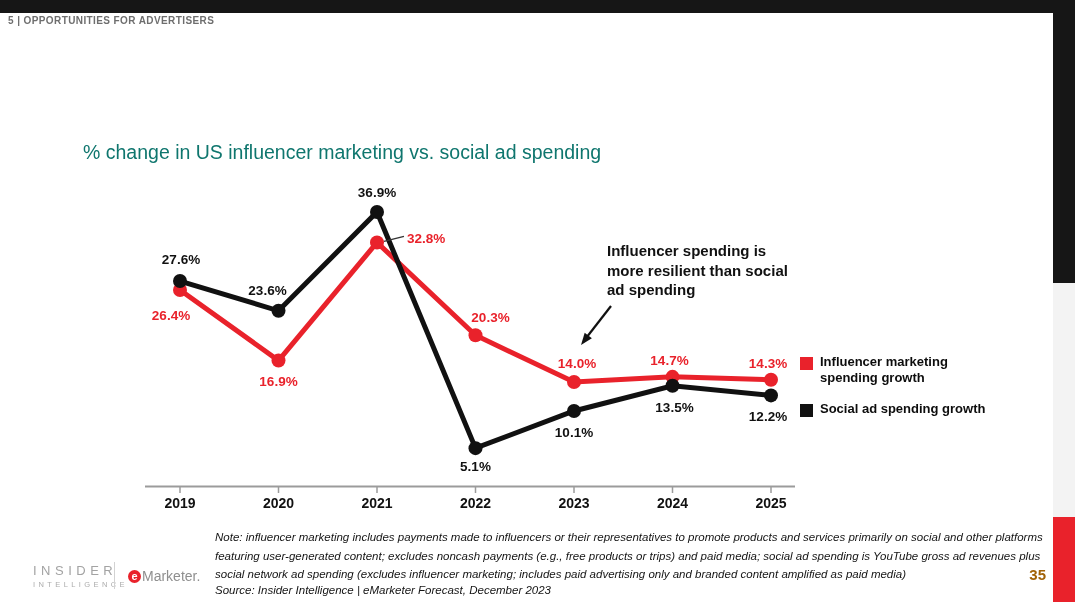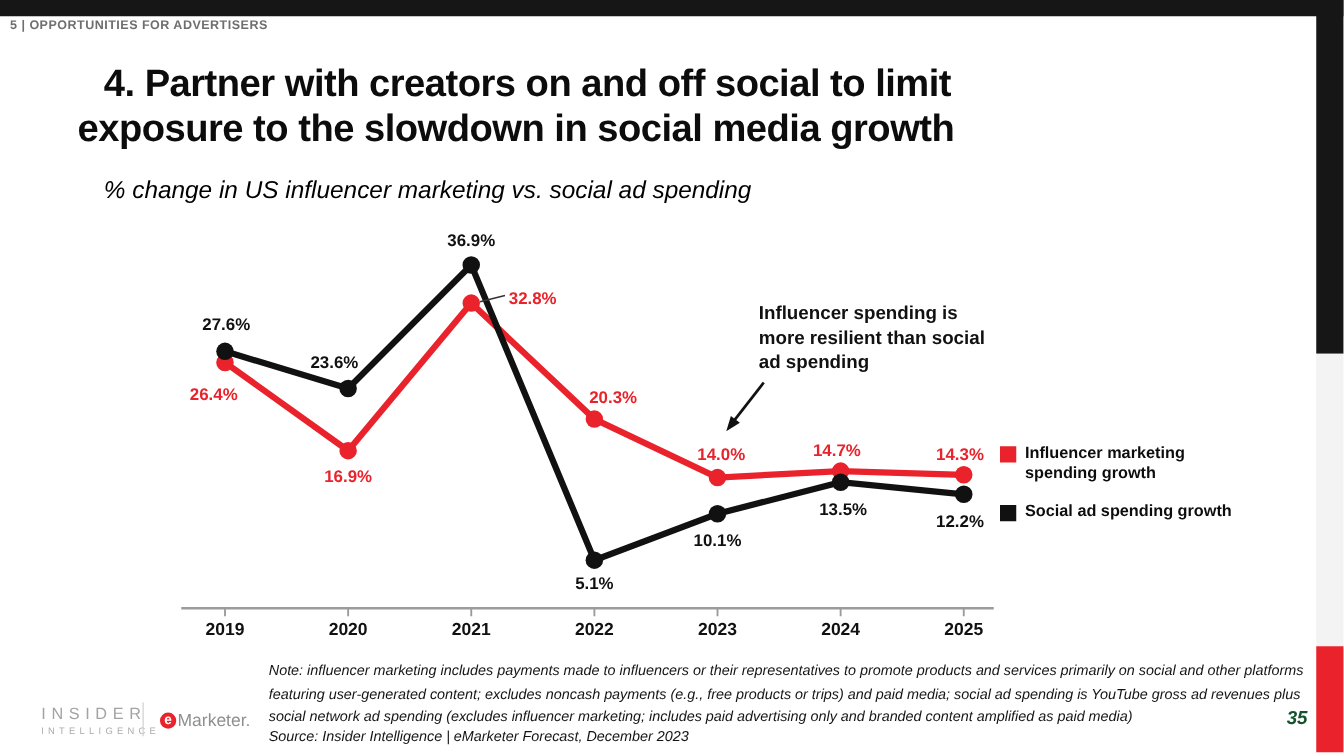--- a/index.html
+++ b/index.html
@@ -6,61 +6,57 @@
   #slide{
     position:relative;width:1075px;height:602px;overflow:hidden;background:#ffffff;
     font-family:"Liberation Sans", sans-serif;
   }
   .topbar{position:absolute;left:0;top:0;width:1075px;height:13px;background:#161616;}
   .slide-label{position:absolute;left:8px;top:15px;font-size:10px;font-weight:bold;
     color:#6e6e6e;letter-spacing:.4px;}
   .title{position:absolute;left:62px;top:50px;width:880px;font-size:30.5px;font-weight:bold;
     color:#0c0c0c;line-height:35.5px;letter-spacing:-.4px;}
   .title .l1{padding-left:21px;}
-  .subtitle{position:absolute;left:83px;top:141px;font-size:19.5px;font-style:italic;
-    color:#000000;}
+  .subtitle{position:absolute;left:83px;top:141px;font-size:19.5px;
+    color:#0f766e;}
   .chart-svg{position:absolute;left:0;top:0;width:1075px;height:605px;}
   .annotation{position:absolute;left:607px;top:241px;font-size:15px;font-weight:bold;
     color:#111;line-height:19.5px;white-space:pre-line;}
   .legend{position:absolute;left:800px;top:354px;}
   .legend-item{position:relative;padding-left:20px;margin-bottom:16px;}
   .legend-swatch{position:absolute;left:0;top:3px;width:13px;height:13px;}
   .legend-label{font-size:13px;font-weight:bold;color:#0d0d0d;line-height:15.5px;}
   .legend-item.first .legend-label{width:160px;}
   .legend-item.second .legend-label{white-space:nowrap;}
   .note{position:absolute;left:215px;top:528px;width:833px;font-size:11.5px;font-style:italic;
     color:#141414;line-height:18.7px;}
   .source{position:absolute;left:215px;top:584px;width:833px;font-size:11.5px;font-style:italic;
     color:#141414;}
   .page-num{position:absolute;left:1014px;top:566px;width:32px;text-align:right;
-    font-size:15px;font-weight:bold;font-style:italic;color:#14532d;}
+    font-size:15px;font-weight:bold;color:#a16207;}
   .brand{position:absolute;left:33px;top:563px;}
   .brand-primary{font-size:13px;letter-spacing:4.5px;color:#a3a3a3;font-weight:500;}
   .brand-secondary{font-size:7.5px;letter-spacing:3.4px;color:#acacac;font-weight:500;margin-top:2px;}
   .brand-divider{position:absolute;left:114px;top:562px;width:1px;height:27px;background:#d2d2d2;}
   .partner{position:absolute;left:128px;top:568px;display:flex;align-items:center;}
   .partner-dot{width:13px;height:13px;border-radius:50%;background:#e9222b;color:#fff;
     font-size:11px;font-weight:bold;text-align:center;line-height:13px;}
   .partner-name{font-size:14px;color:#8f8f8f;font-weight:500;margin-left:1px;}
   .strip{position:absolute;left:1053px;width:22px;}
   .strip-black{top:0;height:283px;background:#161616;}
   .strip-gray{top:283px;height:234px;background:#f3f3f3;}
   .strip-red{top:517px;height:88px;background:#e9222b;}
 </style>
 </head>
 <body>
 
 <div id="slide">
   <div class="topbar"></div>
   <div class="slide-label">5 | OPPORTUNITIES FOR ADVERTISERS</div>
 
-  <div class="title">
-    <div class="l1">4. Partner with creators on and off social to limit</div>
-    <div class="l2">exposure to the slowdown in social media growth</div>
-  </div>
   <div class="subtitle">% change in US influencer marketing vs. social ad spending</div>
 
   <svg class="chart-svg" viewBox="0 0 1075 605" xmlns="http://www.w3.org/2000/svg">
       <line x1="145" y1="486.5" x2="795" y2="486.5" stroke="#9b9b9b" stroke-width="2"></line>
       <line x1="180" y1="487" x2="180" y2="493" stroke="#9b9b9b" stroke-width="1.5"></line>
       <text x="180" y="508" text-anchor="middle" font-size="14" font-weight="bold" fill="#111">2019</text>
       <line x1="278.5" y1="487" x2="278.5" y2="493" stroke="#9b9b9b" stroke-width="1.5"></line>
       <text x="278.5" y="508" text-anchor="middle" font-size="14" font-weight="bold" fill="#111">2020</text>
       <line x1="377" y1="487" x2="377" y2="493" stroke="#9b9b9b" stroke-width="1.5"></line>
       <text x="377" y="508" text-anchor="middle" font-size="14" font-weight="bold" fill="#111">2021</text>

